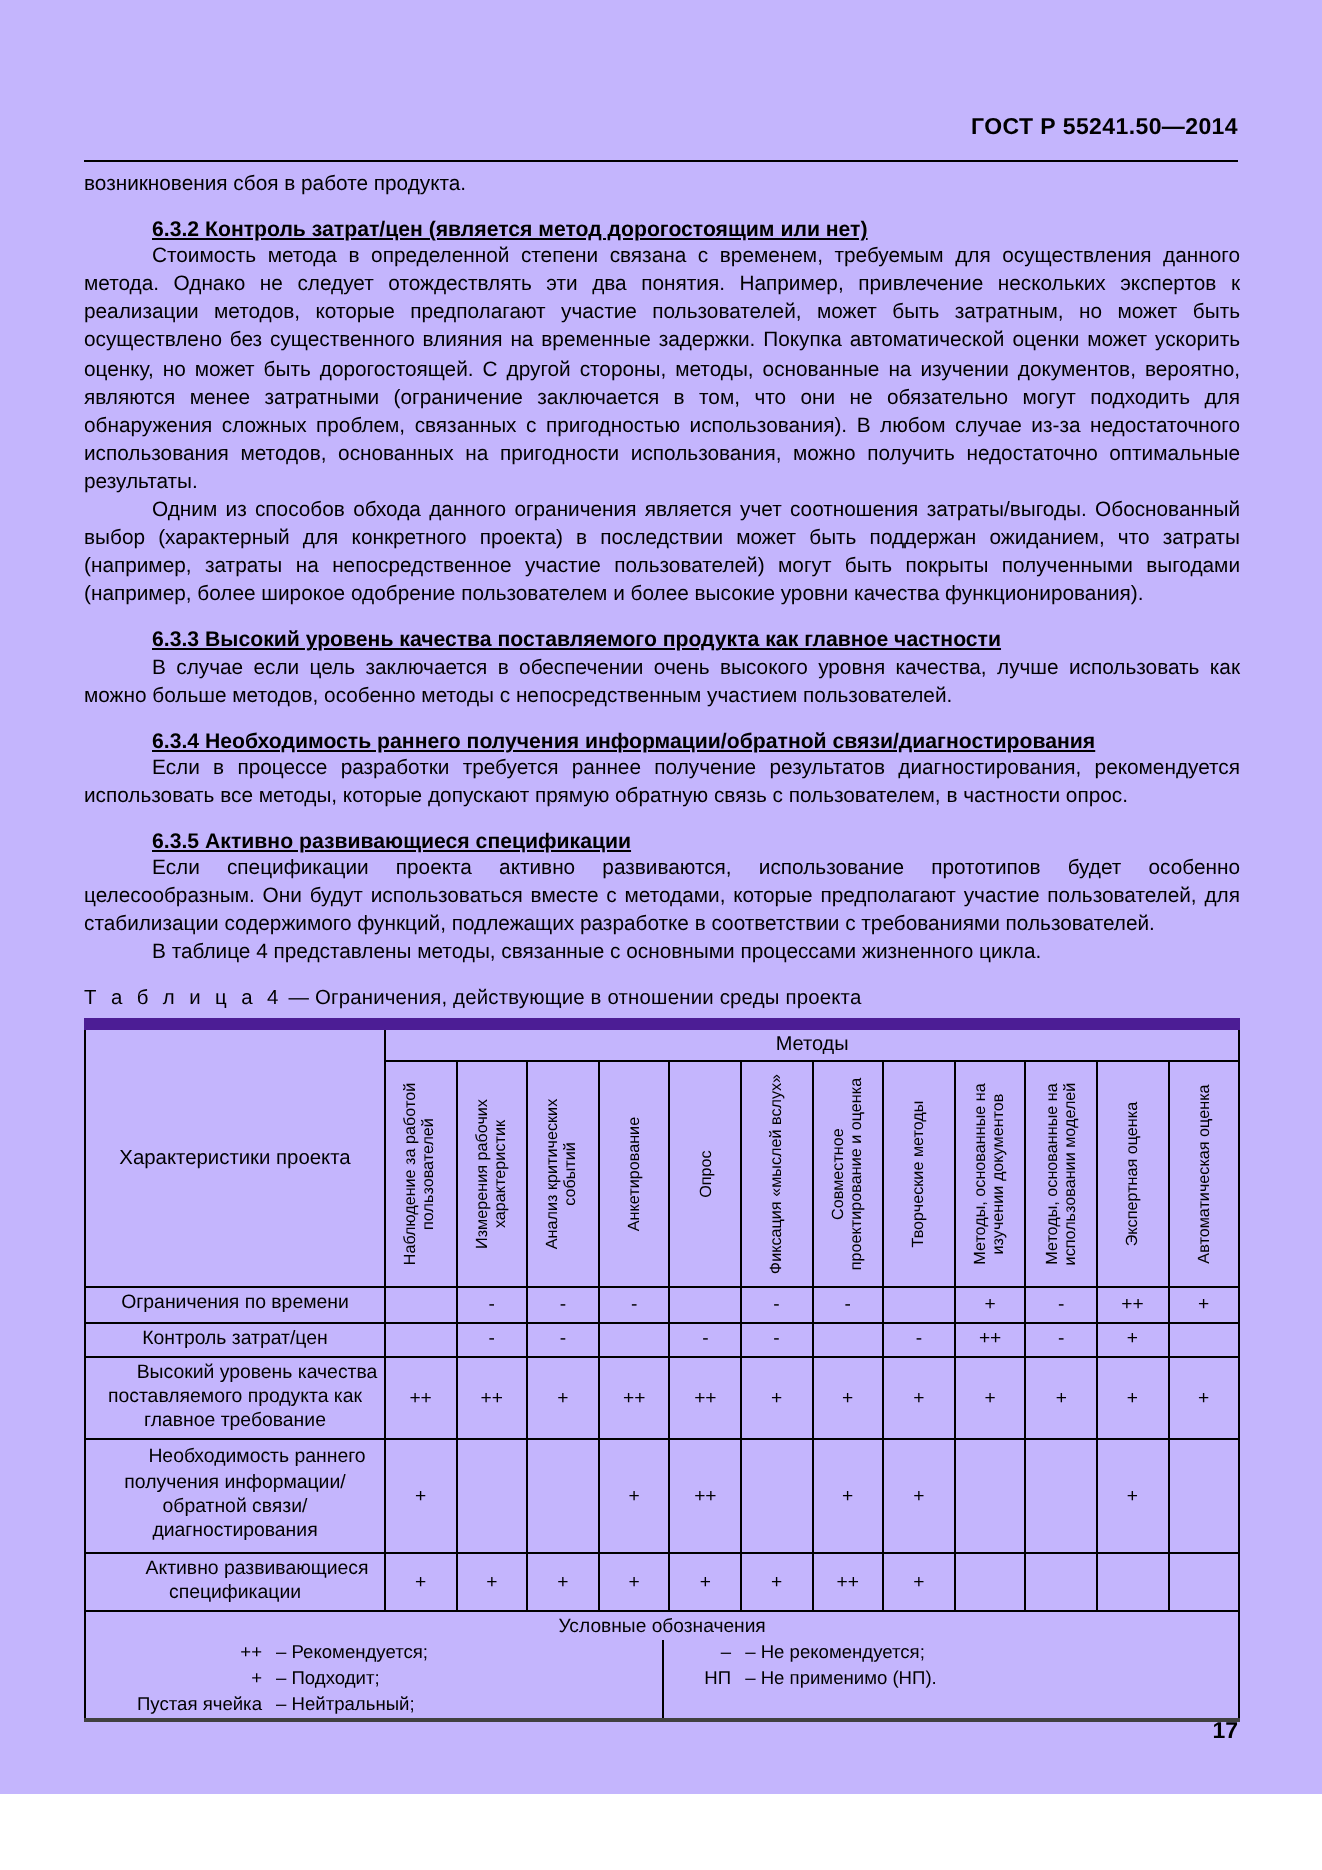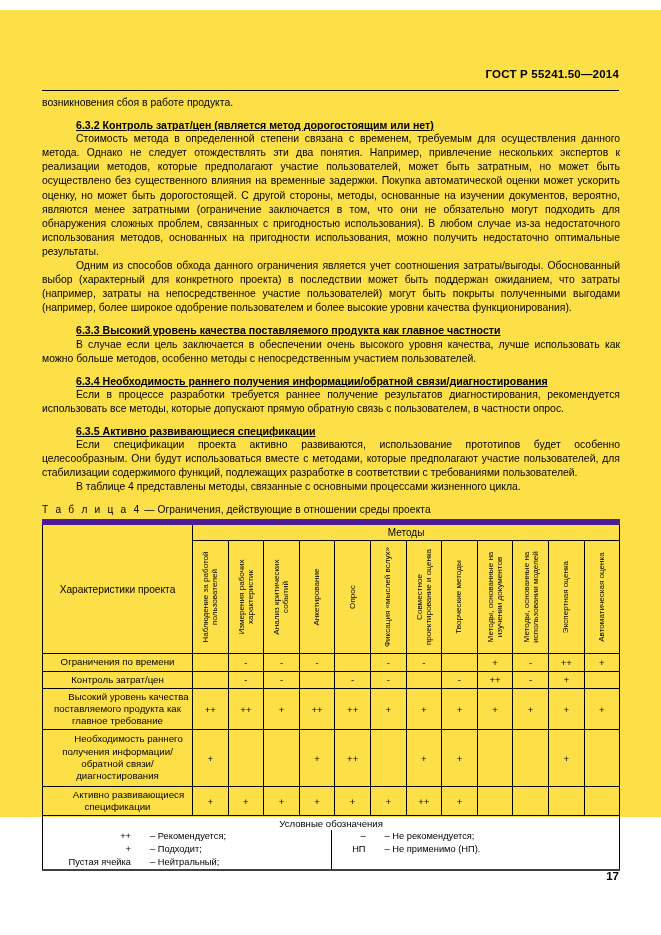--- a/index.html
+++ b/index.html
@@ -10,24 +10,24 @@
   body {
     width: 661px;
     height: 935px;
     font-family: "Liberation Sans", sans-serif;
     color: #000000;
     position: relative;
     overflow: hidden;
   }
   .page {
     position: absolute;
-    left: 0; top: 10px;
+    left: 0; top: 0;
     width: 661px;
-    height: 807px;
-    background: #fde047;
+    height: 897px;
+    background: #c4b5fd;
   }
   
   .doc-header {
     position: absolute;
     top: 58px;
     right: 42px;
     font-size: 11.5px;
     font-weight: bold;
     letter-spacing: 0.2px;
     white-space: nowrap;
@@ -155,21 +155,21 @@
   .leg-col-l { width: 50%; border-right: 1px solid #000 !important; padding-right: 0; }
   .leg-col-r { width: 50%; padding-left: 10px; }
   .leg-row { display: flex; line-height: 13px; }
   .leg-sym {
     width: 88px;
     text-align: right;
     padding-right: 7px;
     white-space: nowrap;
   }
   .leg-sym.r { width: 34px; }
-  .leg-txt { text-align: center; white-space: nowrap; margin-left: 12px; }
+  .leg-txt { text-align: center; white-space: nowrap; }
   .legend-pad { padding: 3px 0 4px 0; }
 
   
   .page-num {
     position: absolute;
     right: 42px;
     top: 860px;
     font-size: 11.5px;
     font-weight: bold;
   }

